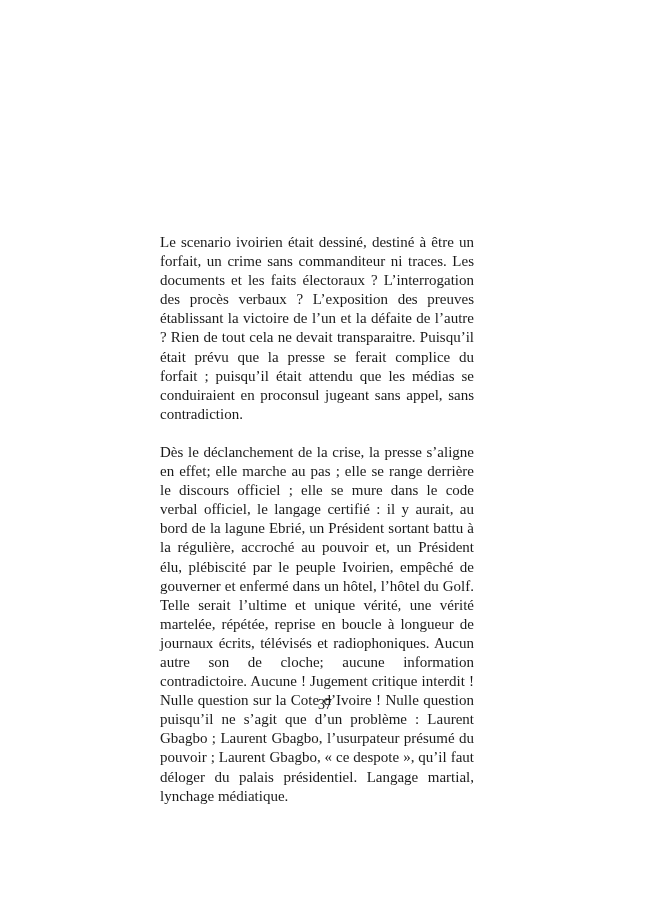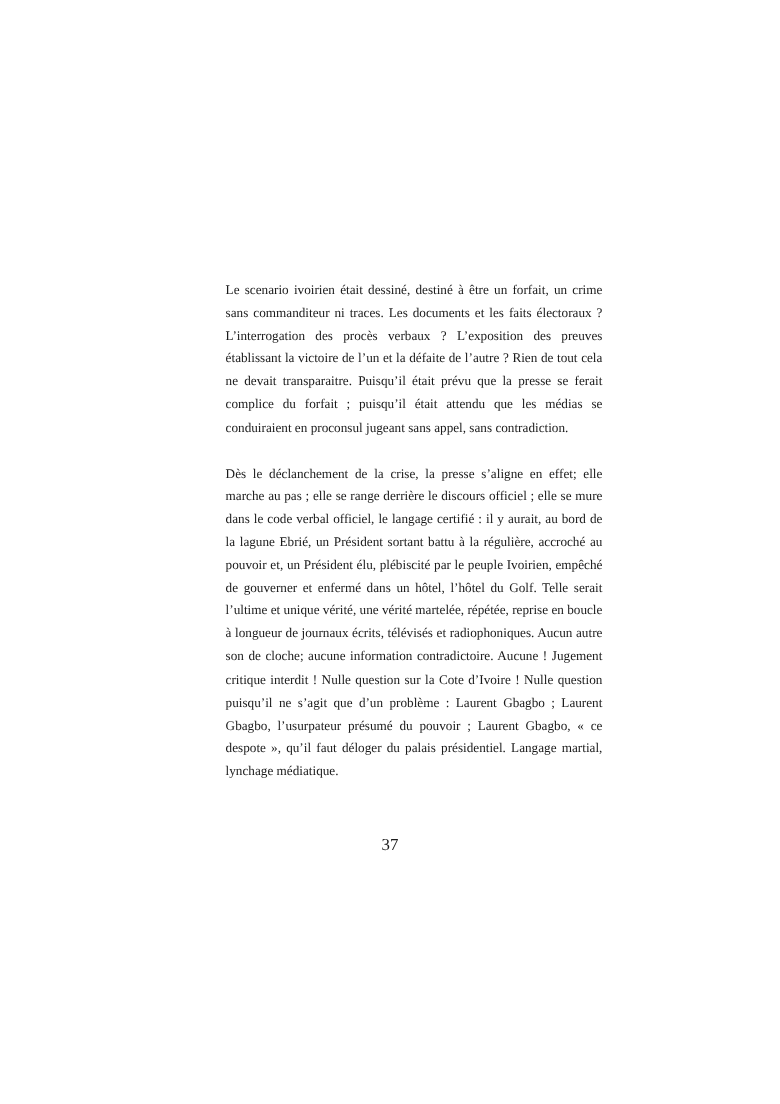--- a/index.html
+++ b/index.html
@@ -16,24 +16,24 @@
       color: #1a1a1a;
     }
     .page {
       position: absolute;
       left: 0; top: 0;
       width: 650px; height: 920px;
       background: #ffffff;
     }
     .text-block {
       position: absolute;
-      left: 188px;
+      left: 160px;
       top: 233px;
       width: 314px;
-      font-size: 11px;
+      font-size: 15px;
       line-height: 19.1px;
     }
     .para {
       margin: 0 0 19px 0;
       text-align: justify;
       text-align-last: left;
       hyphens: none;
     }
     .page-number {
       position: absolute;

